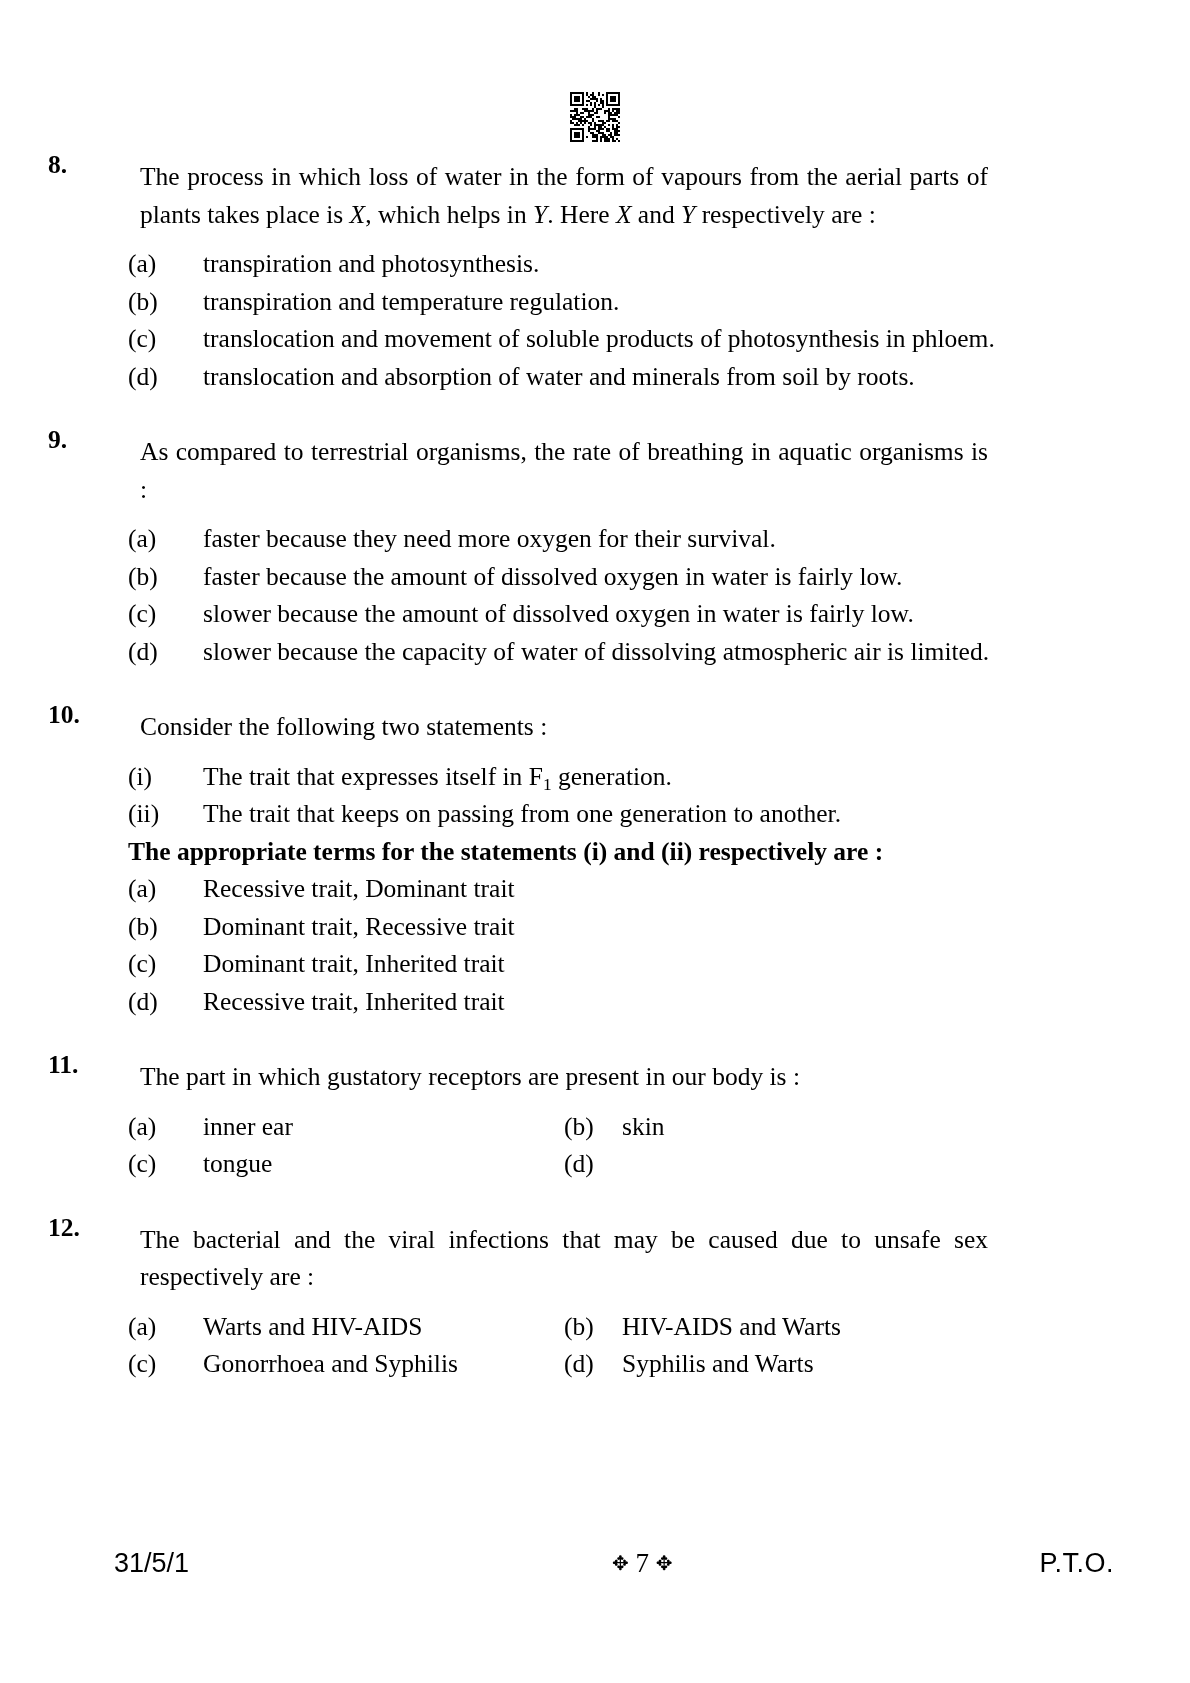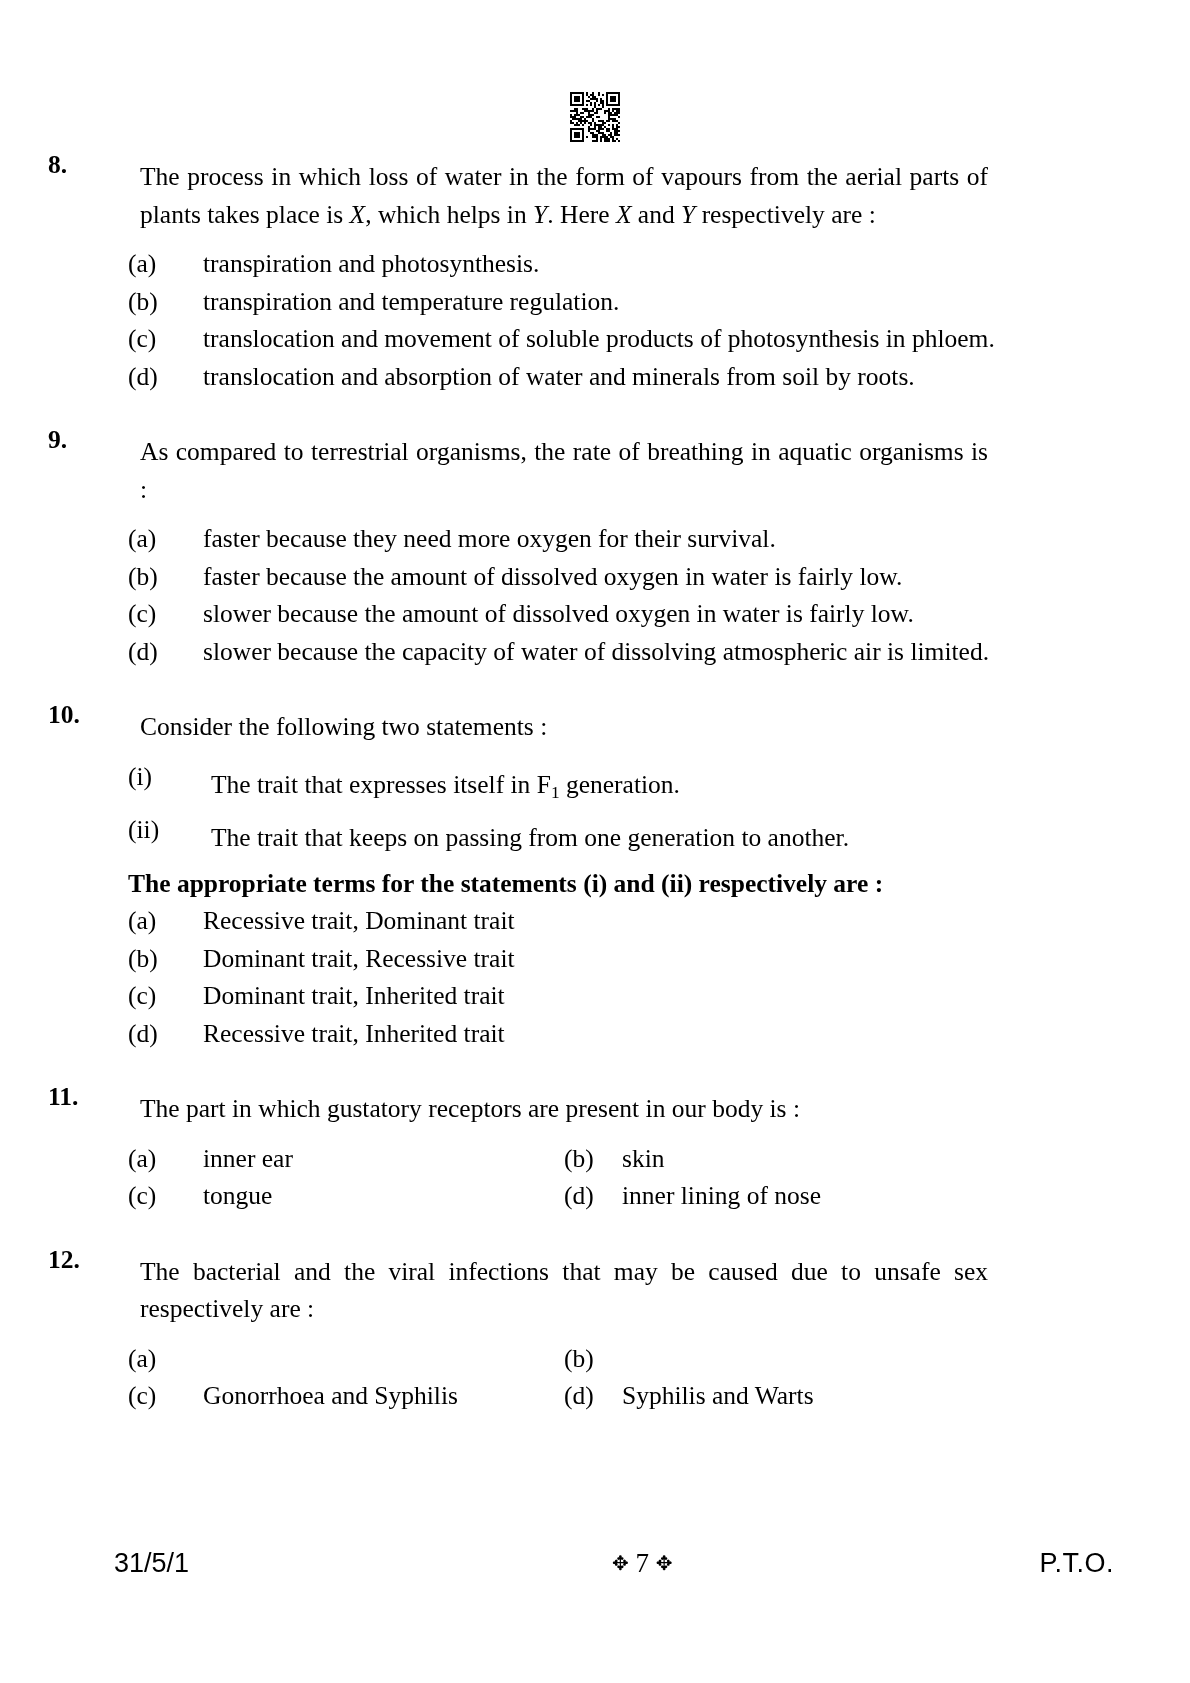--- a/index.html
+++ b/index.html
@@ -111,21 +111,21 @@
   .opt-grid .opt-cell.col2 .opt-label { width: 58px; flex: 0 0 58px; }
 
   
   .sub {
     display: flex;
     align-items: flex-start;
     font-size: 25.5px;
     line-height: 37.5px;
   }
   .sub-label { width: 75px; flex: 0 0 75px; }
-  .sub-text { flex: 1 1 auto; margin: 8px; }
+  .sub-text { flex: 1 1 auto; margin: 0; }
 
   .lead-line { font-size: 25.5px; line-height: 37.5px; margin: 0; font-weight: bold; }
 
   .ital { font-style: italic; }
   sub {
     font-size: 0.68em;
     vertical-align: -0.28em;
     line-height: 0;
   }
 
@@ -256,37 +256,38 @@
               <div class="opt-cell col2">
                 <div class="opt-label">(b)</div>
                 <p class="opt-text">skin</p>
               </div>
               <div class="opt-cell">
                 <div class="opt-label">(c)</div>
                 <p class="opt-text">tongue</p>
               </div>
               <div class="opt-cell col2">
                 <div class="opt-label">(d)</div>
-                <p class="opt-text">inner lining of nose</p>
               </div>
             </div>
           </div>
         </div>
       </div>
       <div class="q-block">
         <div class="q-row">
           <div class="q-num">12.</div>
           <div class="q-body">
             <p class="stem justify-all">The bacterial and the viral infections that may be caused due to unsafe sex respectively are :</p>
             <div class="opt-grid">
               <div class="opt-cell">
                 <div class="opt-label">(a)</div>
+                <p class="opt-text">Warts and HIV-AIDS</p>
               </div>
               <div class="opt-cell col2">
                 <div class="opt-label">(b)</div>
+                <p class="opt-text">HIV-AIDS and Warts</p>
               </div>
               <div class="opt-cell">
                 <div class="opt-label">(c)</div>
                 <p class="opt-text">Gonorrhoea and Syphilis</p>
               </div>
               <div class="opt-cell col2">
                 <div class="opt-label">(d)</div>
                 <p class="opt-text">Syphilis and Warts</p>
               </div>
             </div>

